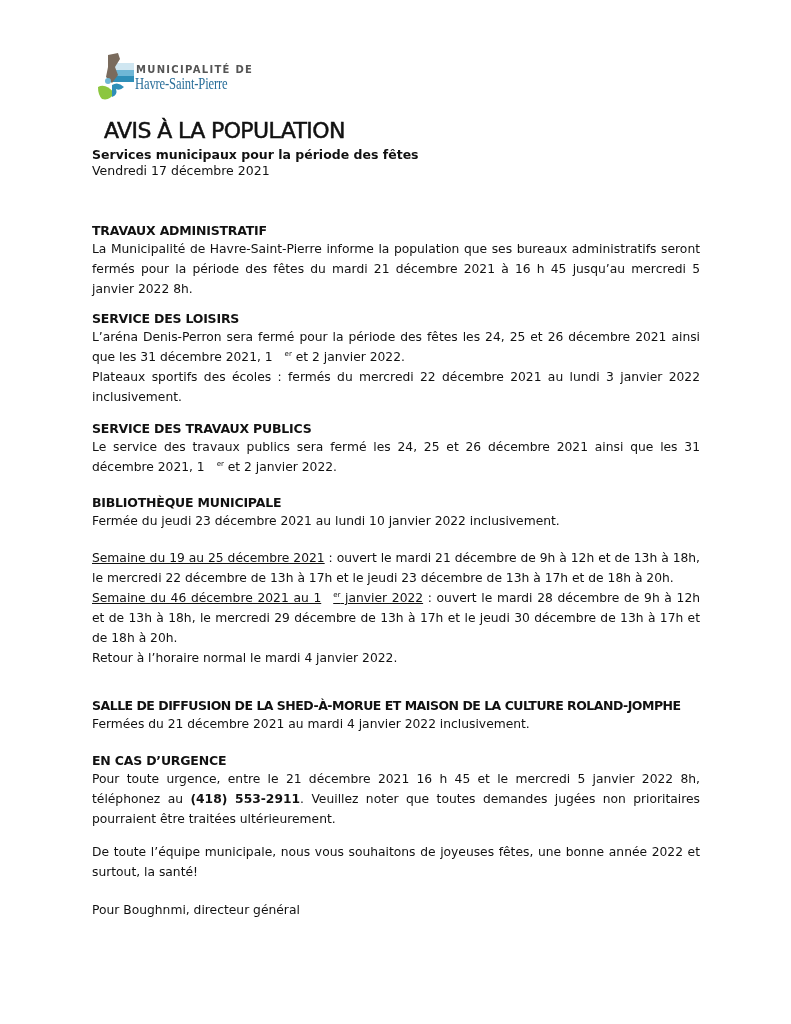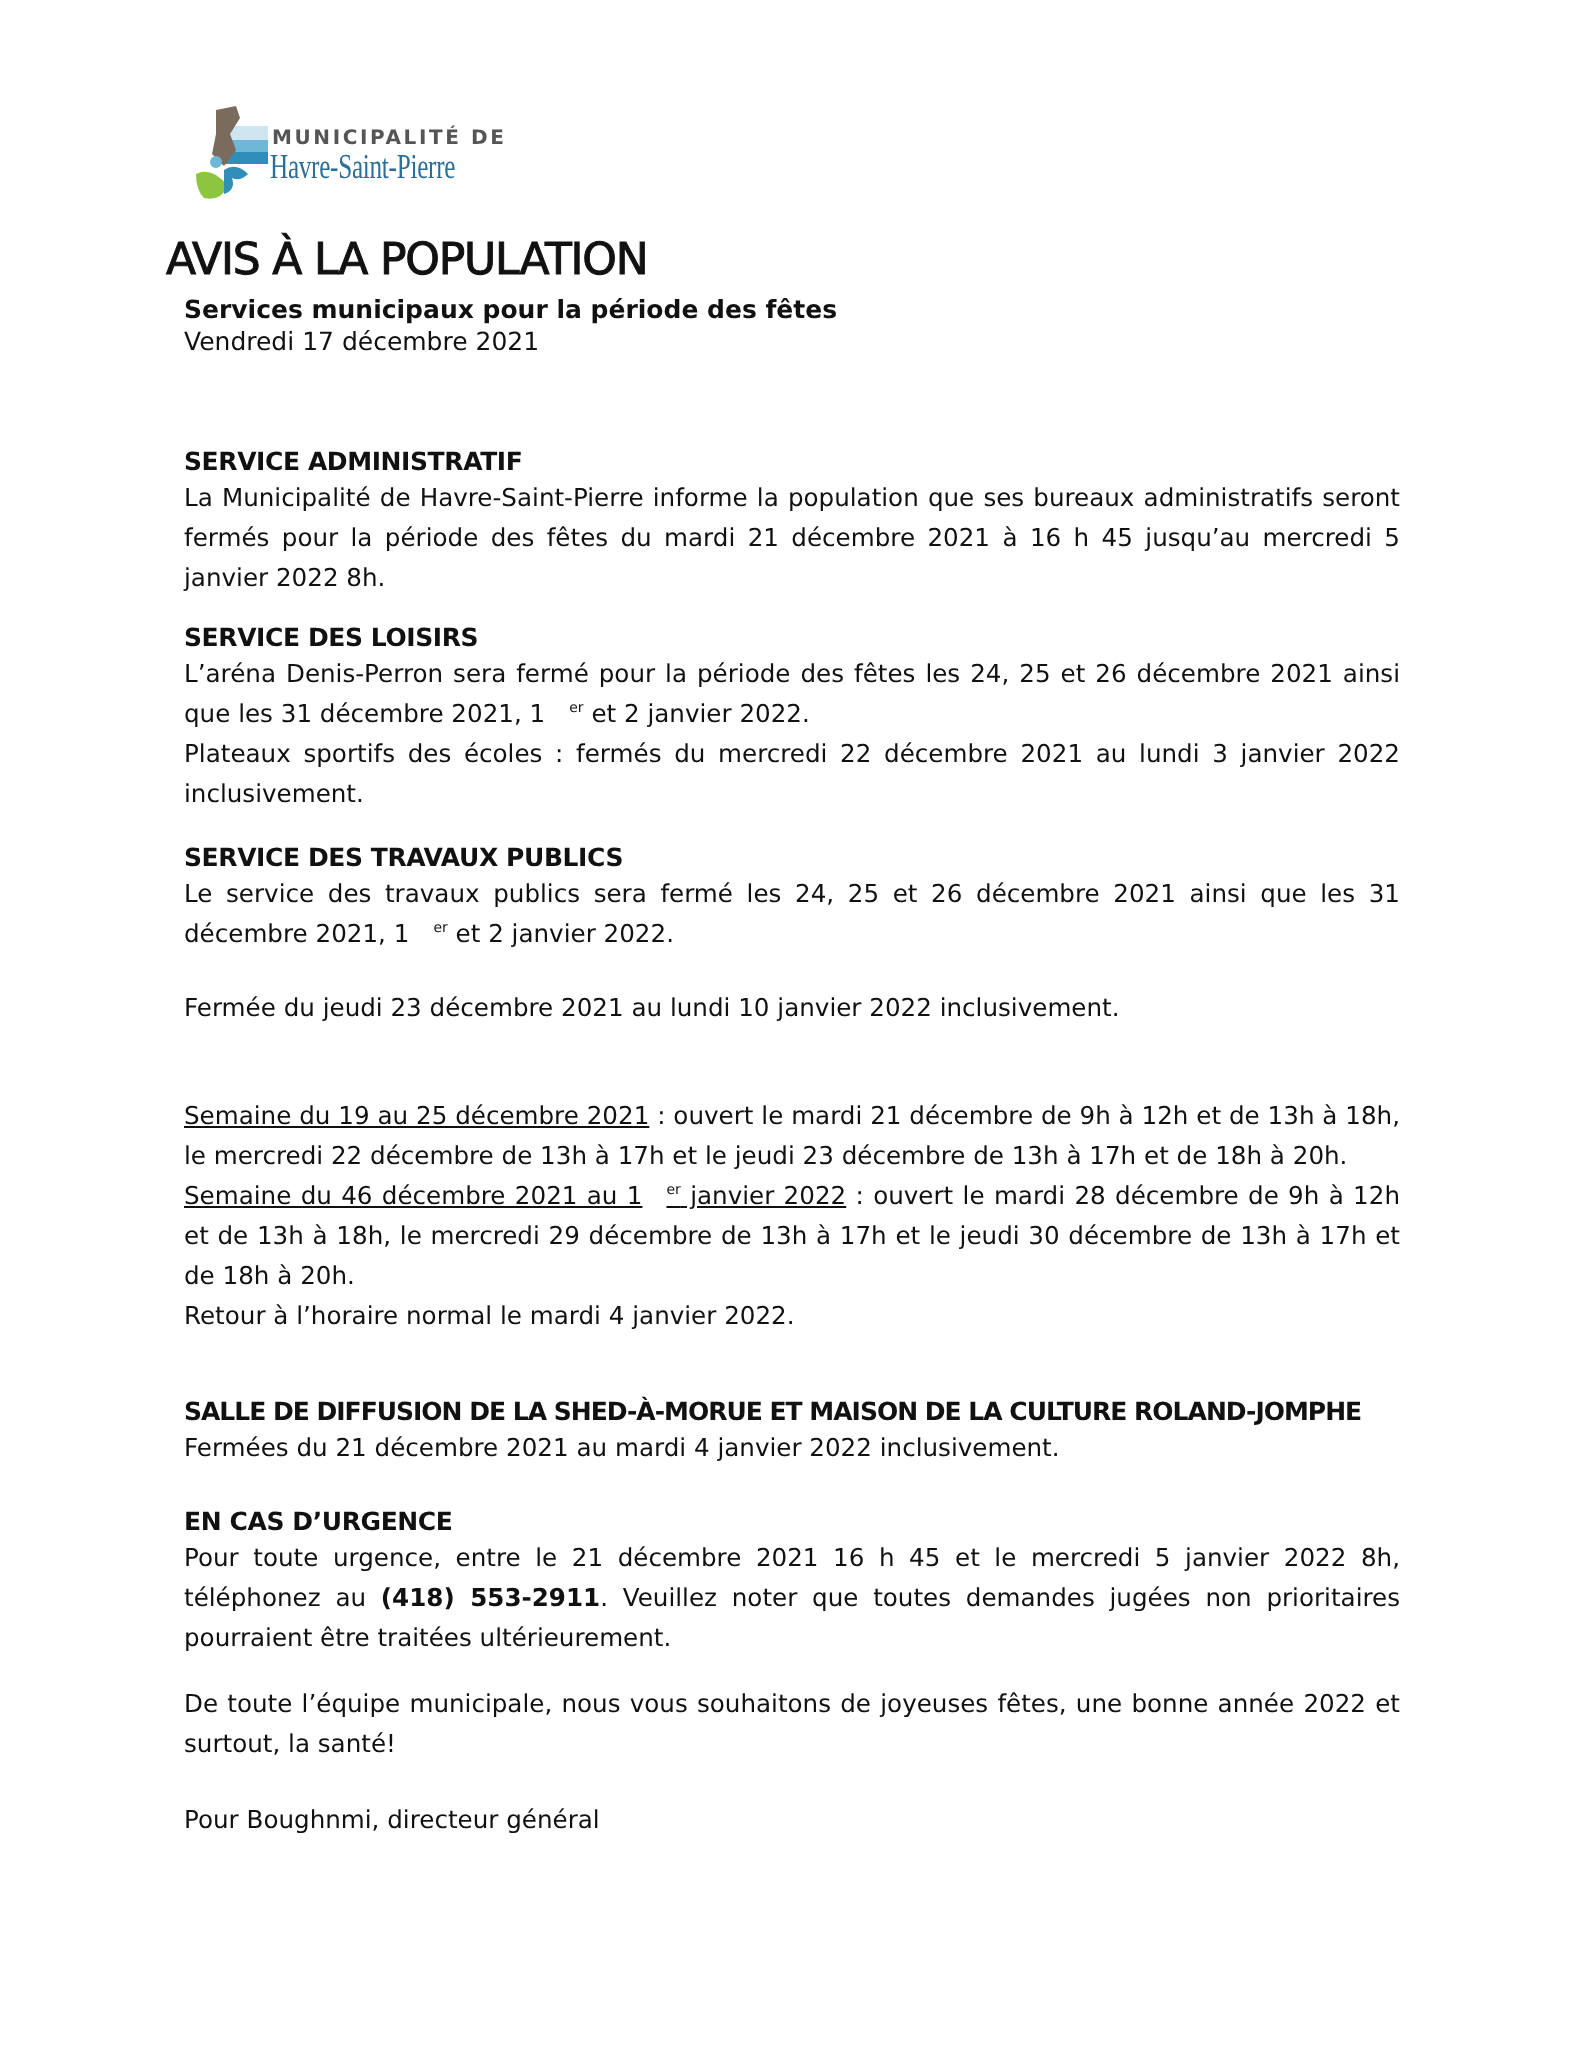--- a/index.html
+++ b/index.html
@@ -5,21 +5,21 @@
   html, body { margin: 0; padding: 0; background: #ffffff; }
   body { width: 791px; height: 1024px; position: relative; overflow: hidden;
          font-family: "DejaVu Sans", sans-serif; color: #111; }
   .logo { position: absolute; left: 96px; top: 53px; width: 140px; height: 50px; }
   .logo-mark { position: absolute; left: 0; top: 0; width: 40px; height: 50px; }
   .logo-text-small { position: absolute; left: 40px; top: 11px; font-size: 10px; letter-spacing: 1.3px;
                      color: #555; font-weight: bold; white-space: nowrap; }
   .logo-text-big { position: absolute; left: 39px; top: 20px; font-family: "Liberation Serif", serif;
                    font-size: 17.5px; color: #2a6f9a; transform: scaleX(0.72); transform-origin: left top;
                    white-space: nowrap; letter-spacing: -0.2px; }
-  .title { position: absolute; left: 83px; top: 118px; font-size: 22px; font-weight: normal;
+  .title { position: absolute; left: 104px; top: 118px; font-size: 22px; font-weight: normal;
            letter-spacing: -0.6px; margin: 0; color: #111; -webkit-text-stroke: 0.5px #111; }
   .subtitle { position: absolute; left: 92px; top: 147px; font-size: 12.5px; font-weight: bold; margin: 0; }
   .date { position: absolute; left: 92px; top: 163px; font-size: 12.5px; margin: 0; }
   .section { position: absolute; left: 92px; width: 608px; }
   .section h2 { font-size: 12.5px; font-weight: bold; margin: 0; letter-spacing: -0.2px; line-height: 17px; }
   .section p { font-size: 12.3px; margin: 0; line-height: 20px; text-align: justify; }
   .u { text-decoration: underline; }
   .b { font-weight: bold; }
   sup { font-size: 7px; vertical-align: super; line-height: 0; margin-left: 12px; }
 </style>
@@ -38,36 +38,37 @@
   </svg>
   <div class="logo-text-small">MUNICIPALITÉ DE</div>
   <div class="logo-text-big">Havre-Saint-Pierre</div>
 </div>
 
 <h1 class="title">AVIS À LA POPULATION</h1>
 <p class="subtitle">Services municipaux pour la période des fêtes</p>
 <p class="date">Vendredi 17 décembre 2021</p>
 
 <div class="section" style="top:222px;">
-  <h2>SERVICE ADMINISTRATIF</h2>
+  <h2>TRAVAUX ADMINISTRATIF</h2>
   <p>La Municipalité de Havre-Saint-Pierre informe la population que ses bureaux administratifs seront fermés pour la période des fêtes du mardi 21 décembre 2021 à 16 h 45 jusqu’au mercredi 5 janvier 2022 8h.</p>
 </div>
 
 <div class="section" style="top:310px;">
   <h2>SERVICE DES LOISIRS</h2>
   <p><span>L’aréna Denis-Perron sera fermé pour la période des fêtes les 24, 25 et 26 décembre 2021 ainsi que les 31 décembre 2021, 1</span><sup>er</sup><span> et 2 janvier 2022.</span></p>
   <p>Plateaux sportifs des écoles : fermés du mercredi 22 décembre 2021 au lundi 3 janvier 2022 inclusivement.</p>
 </div>
 
 <div class="section" style="top:420px;">
   <h2>SERVICE DES TRAVAUX PUBLICS</h2>
   <p><span>Le service des travaux publics sera fermé les 24, 25 et 26 décembre 2021 ainsi que les 31 décembre 2021, 1</span><sup>er</sup><span> et 2 janvier 2022.</span></p>
 </div>
 
 <div class="section" style="top:494px;">
+  <h2>BIBLIOTHÈQUE MUNICIPALE</h2>
   <p>Fermée du jeudi 23 décembre 2021 au lundi 10 janvier 2022 inclusivement.</p>
 </div>
 
 <div class="section" style="top:548px;">
   <p><span class="u">Semaine du 19 au 25 décembre 2021</span><span> : ouvert le mardi 21 décembre de 9h à 12h et de 13h à 18h, le mercredi 22 décembre de 13h à 17h et le jeudi 23 décembre de 13h à 17h et de 18h à 20h.</span></p>
   <p><span class="u"><span>Semaine du 46 décembre 2021 au 1</span><sup>er</sup><span> janvier 2022</span></span><span> : ouvert le mardi 28 décembre de 9h à 12h et de 13h à 18h, le mercredi 29 décembre de 13h à 17h et le jeudi 30 décembre de 13h à 17h et de 18h à 20h.</span></p>
   <p>Retour à l’horaire normal le mardi 4 janvier 2022.</p>
 </div>
 
 <div class="section" style="top:697px;">

